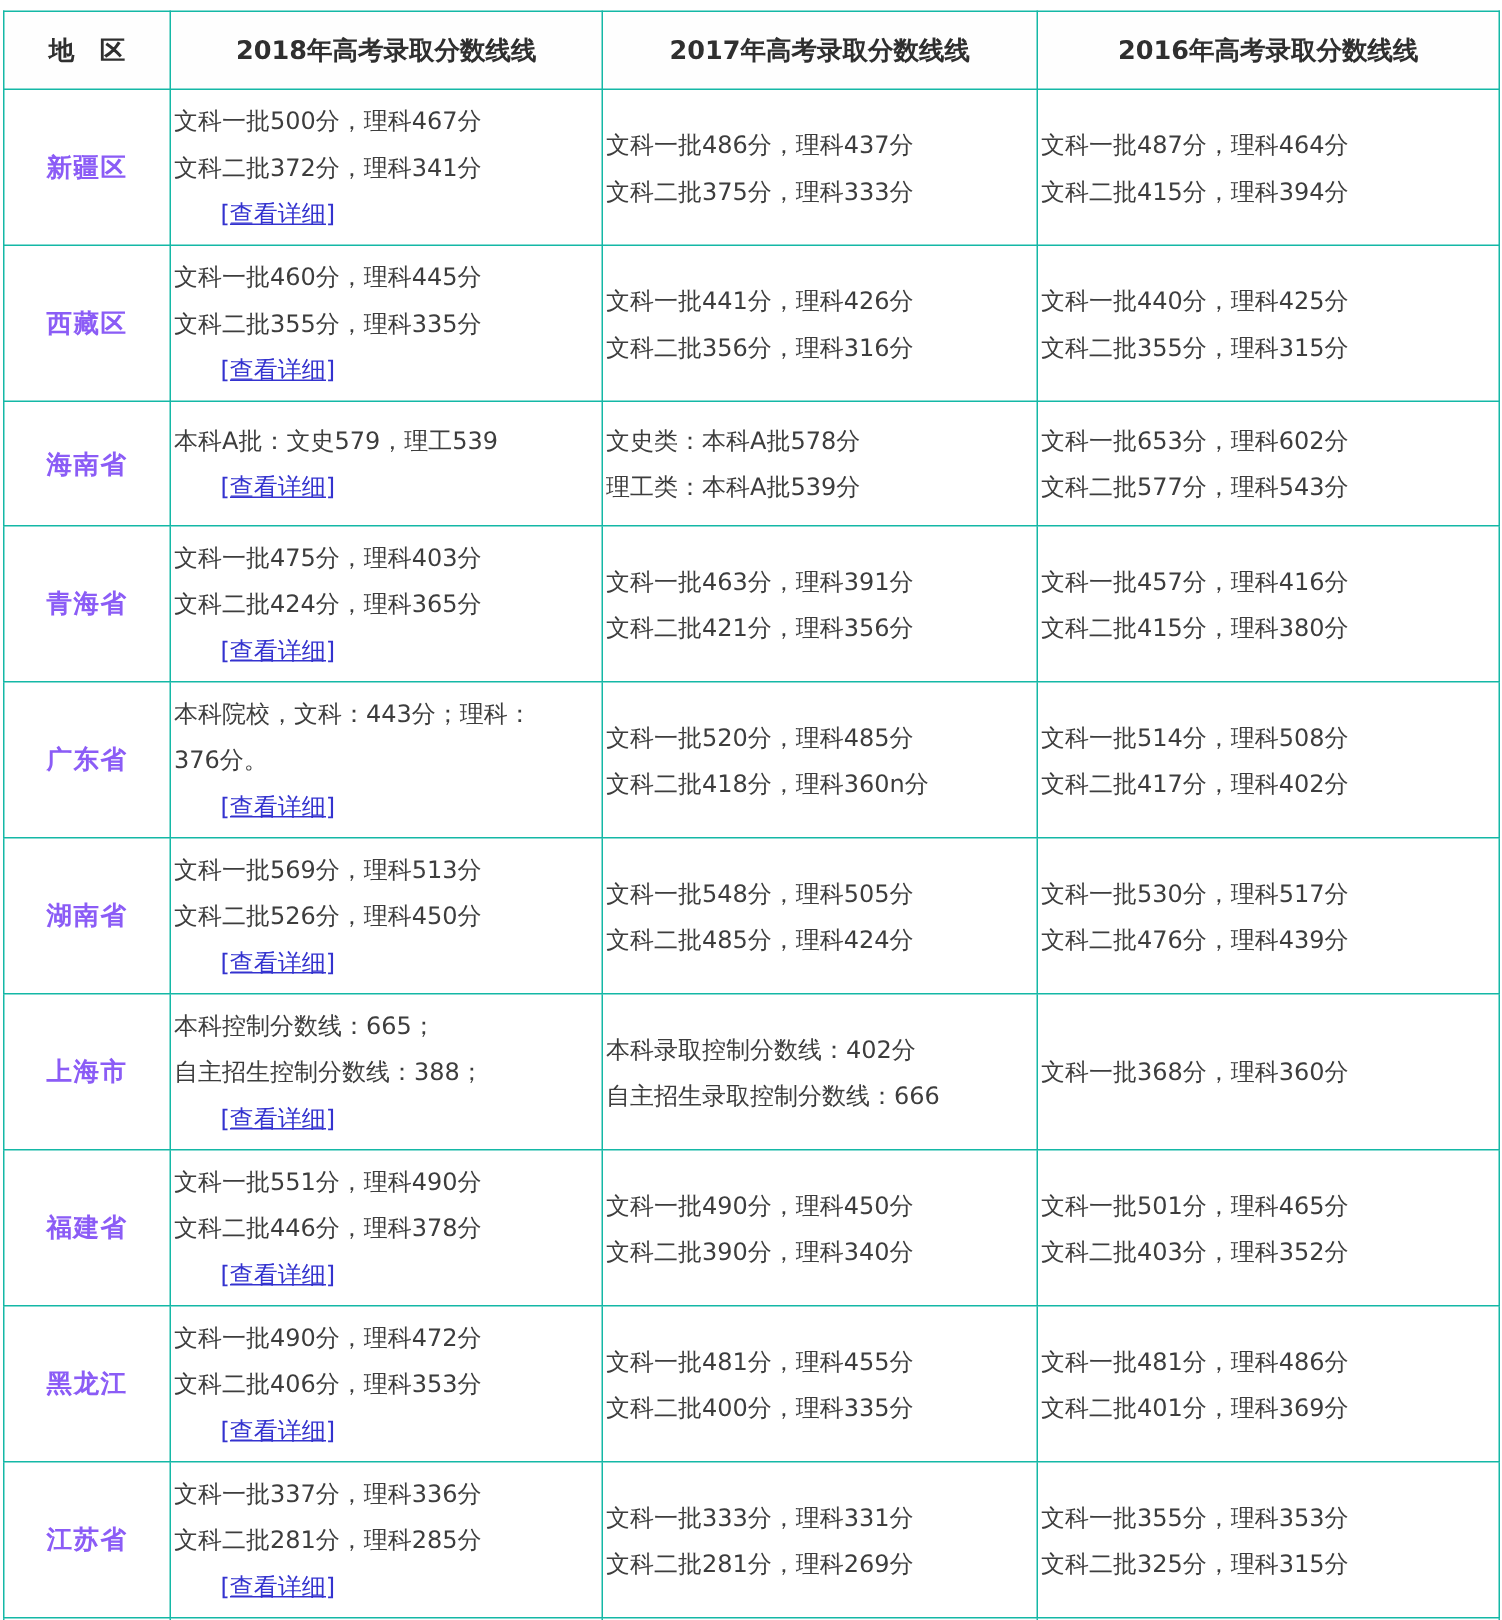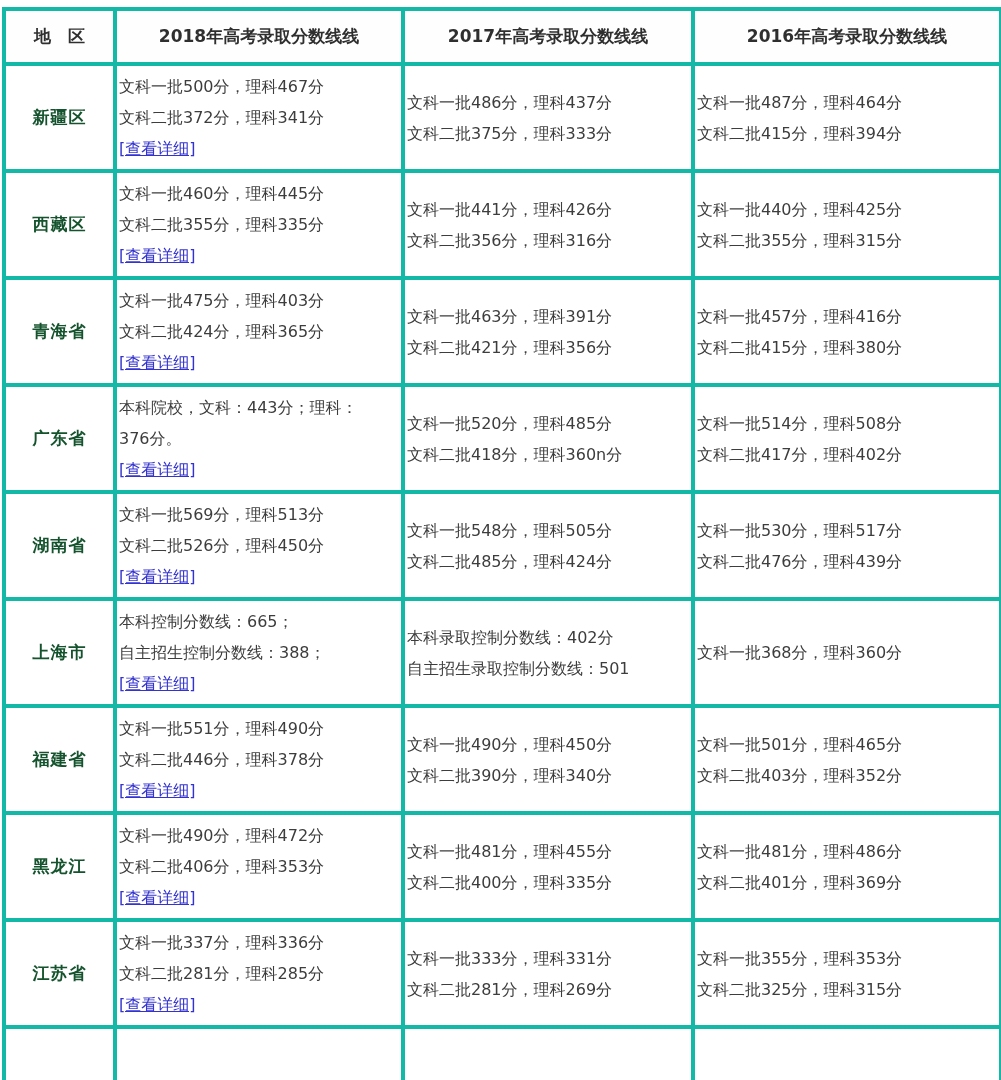--- a/index.html
+++ b/index.html
@@ -11,47 +11,48 @@
     background: #ffffff;
     font-family: "DejaVu Sans", "Liberation Sans", sans-serif;
   }
   #score-table {
     border-collapse: collapse;
     table-layout: fixed;
     width: 997px;
     margin: 7px 0 0 2px;
   }
   #score-table th, #score-table td {
-    border: 4px solid #14b8a6;
+    border: 1px solid #14b8a6;
     vertical-align: middle;
   }
   #score-table thead th {
     height: 49px;
     font-size: 17px;
     font-weight: bold;
     color: #2f2f2f;
     background: #fefefe;
   }
   #score-table tbody tr { height: 83px; }
   #score-table th.region {
     font-size: 17px;
     font-weight: bold;
-    color: #14532d;
+    color: #8b5cf6;
     letter-spacing: 1px;
   }
   #score-table td {
     font-size: 16px;
     color: #3d3d3d;
     padding: 5px 2px;
   }
   .line { line-height: 31px; }
   .detail-link {
     color: #3433cf;
     text-decoration: underline;
     cursor: pointer;
+    margin-left: 31px;
   }
   tr.partial-row { height: 30px; }
 </style>
 </head>
 <body>
 
 <table id="score-table">
   <colgroup>
     <col style="width:111px">
     <col style="width:288px">
@@ -93,20 +94,35 @@
         <td>
           <div class="line">文科一批441分，理科426分</div>
           <div class="line">文科二批356分，理科316分</div>
         </td>
         <td>
           <div class="line">文科一批440分，理科425分</div>
           <div class="line">文科二批355分，理科315分</div>
         </td>
       </tr>
       <tr>
+        <th class="region">海南省</th>
+        <td>
+          <div class="line">本科A批：文史579，理工539</div>
+          <div class="line"><a class="detail-link" href="#">[查看详细]</a></div>
+        </td>
+        <td>
+          <div class="line">文史类：本科A批578分</div>
+          <div class="line">理工类：本科A批539分</div>
+        </td>
+        <td>
+          <div class="line">文科一批653分，理科602分</div>
+          <div class="line">文科二批577分，理科543分</div>
+        </td>
+      </tr>
+      <tr>
         <th class="region">青海省</th>
         <td>
           <div class="line">文科一批475分，理科403分</div>
           <div class="line">文科二批424分，理科365分</div>
           <div class="line"><a class="detail-link" href="#">[查看详细]</a></div>
         </td>
         <td>
           <div class="line">文科一批463分，理科391分</div>
           <div class="line">文科二批421分，理科356分</div>
         </td>
@@ -149,21 +165,21 @@
       </tr>
       <tr>
         <th class="region">上海市</th>
         <td>
           <div class="line">本科控制分数线：665；</div>
           <div class="line">自主招生控制分数线：388；</div>
           <div class="line"><a class="detail-link" href="#">[查看详细]</a></div>
         </td>
         <td>
           <div class="line">本科录取控制分数线：402分</div>
-          <div class="line">自主招生录取控制分数线：501</div>
+          <div class="line">自主招生录取控制分数线：666</div>
         </td>
         <td>
           <div class="line">文科一批368分，理科360分</div>
         </td>
       </tr>
       <tr>
         <th class="region">福建省</th>
         <td>
           <div class="line">文科一批551分，理科490分</div>
           <div class="line">文科二批446分，理科378分</div>

